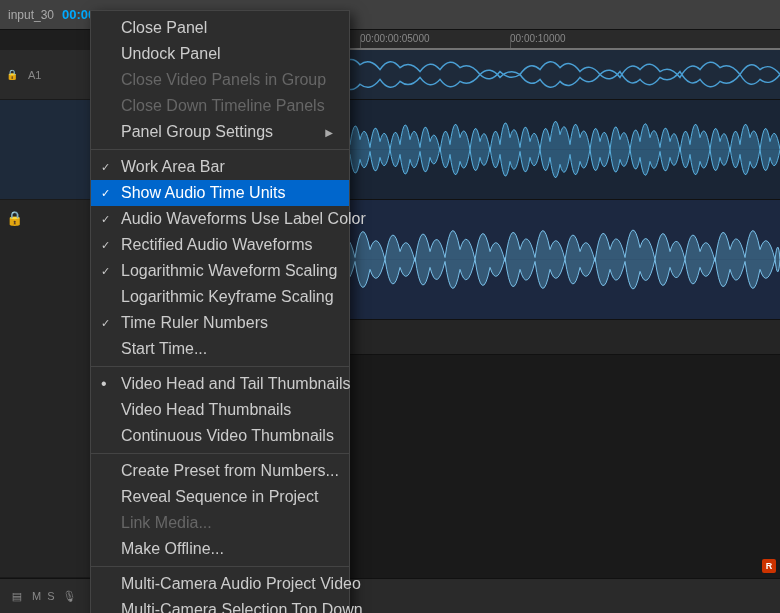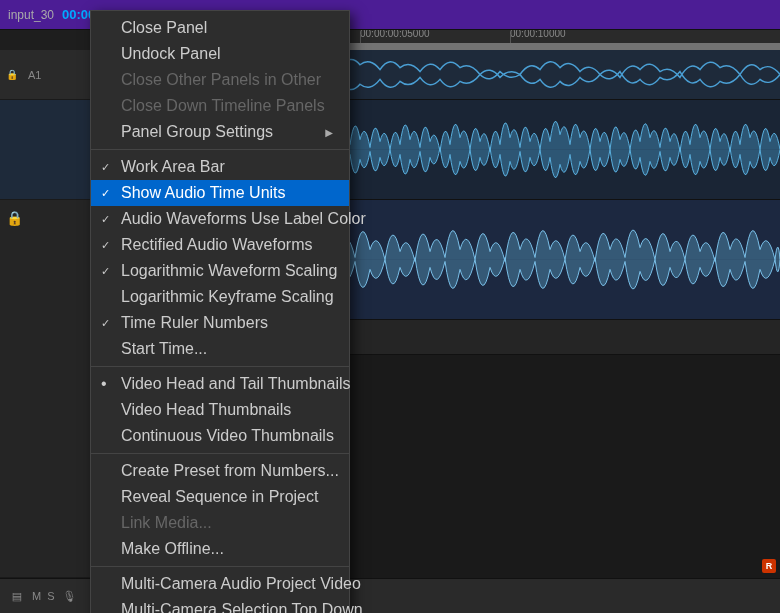--- a/index.html
+++ b/index.html
@@ -19,21 +19,21 @@
       position: absolute;
       top: 0; left: 0; right: 0; bottom: 0;
       background: #1e1e1e;
     }
 
     
     .top-bar {
       position: absolute;
       top: 0; left: 0; right: 0;
       height: 30px;
-      background: #4c1d95;
+      background: #404040;
       display: flex;
       align-items: center;
       padding: 0 8px;
       border-bottom: 1px solid #111;
     }
     .top-bar-title {
       color: #aaaaaa;
       font-size: 12px;
     }
     .top-bar-time {
@@ -44,21 +44,21 @@
     }
 
     
     .ruler {
       position: absolute;
       top: 30px;
       left: 280px;
       right: 0;
       height: 20px;
       background: #2a2a2a;
-      border-bottom: 7px solid #737373;
+      border-bottom: 2px solid #737373;
       display: flex;
       align-items: flex-end;
       overflow: hidden;
     }
     .ruler-inner {
       display: flex;
       width: 100%;
       height: 100%;
       align-items: flex-end;
       position: relative;
@@ -351,21 +351,21 @@
 
   <div class="menu-item">
     <span class="menu-item-text">Close Panel</span>
   </div>
 
   <div class="menu-item">
     <span class="menu-item-text">Undock Panel</span>
   </div>
 
   <div class="menu-item disabled">
-    <span class="menu-item-text">Close Other Panels in Other</span>
+    <span class="menu-item-text">Close Video Panels in Group</span>
   </div>
 
   <div class="menu-item disabled">
     <span class="menu-item-text">Close Down Timeline Panels</span>
   </div>
 
   <div class="menu-item">
     <span class="menu-item-text">Panel Group Settings</span>
     <span class="menu-arrow">▶</span>
   </div>

